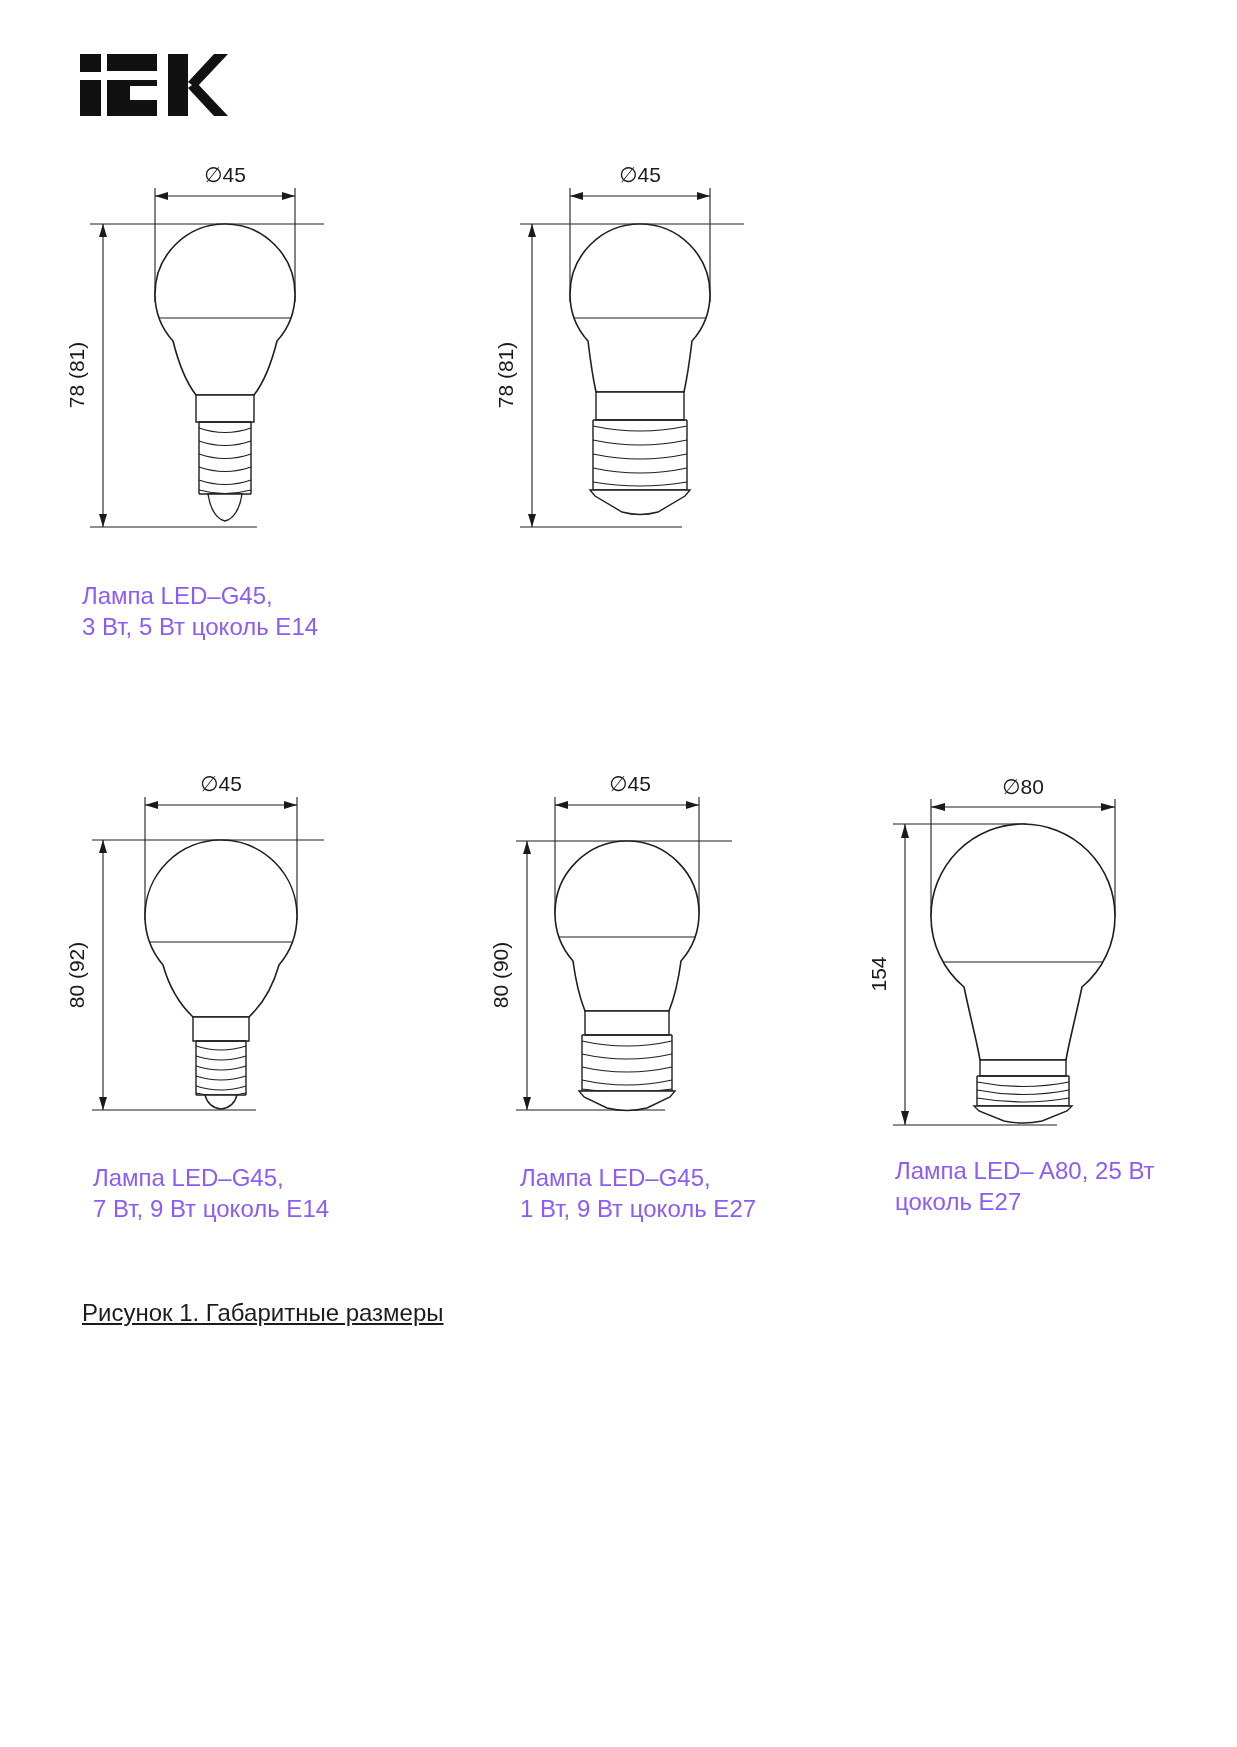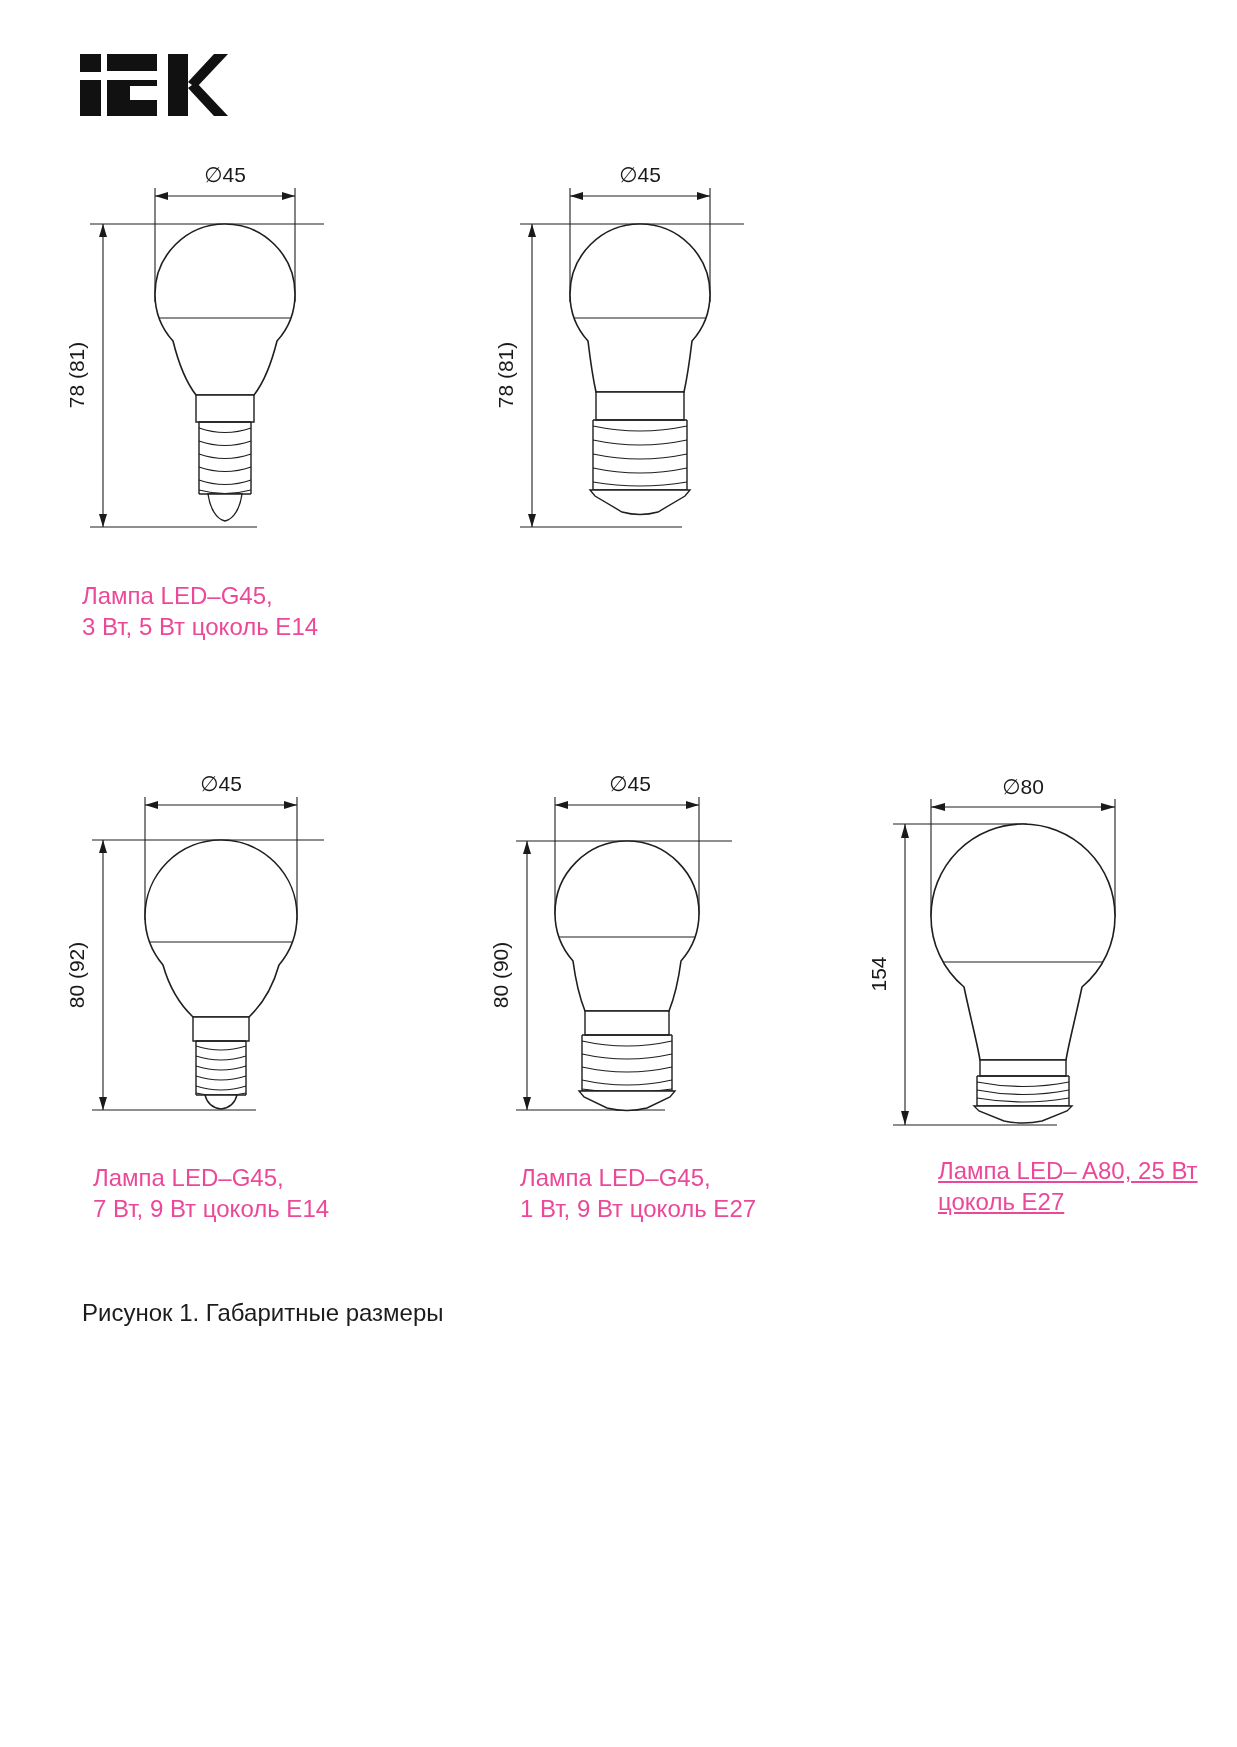--- a/index.html
+++ b/index.html
@@ -25,21 +25,21 @@
   .drawing text{
     font-family:"Liberation Sans", sans-serif;
     font-size:21px;
     fill:#1a1a1a;
     stroke:none;
   }
   .caption{
     position:absolute;
     font-size:24px;
     line-height:31px;
-    color:#ec4899;
+    color:#8b5cf6;
     white-space:nowrap;
   }
   .figure-caption{
     position:absolute;
     font-size:24px;
     line-height:30px;
     color:#1c1c1c;
     white-space:nowrap;
   }
 </style>
@@ -217,20 +217,20 @@
   <div class="caption" style="left:93px;top:1162px;">
     <div>Лампа LED–G45,</div>
     <div>7 Вт, 9 Вт цоколь E14</div>
   </div>
 
   <div class="caption" style="left:520px;top:1162px;">
     <div>Лампа LED–G45,</div>
     <div>1 Вт, 9 Вт цоколь E27</div>
   </div>
 
-  <div class="caption" style="left:938px;top:1155px;text-decoration:underline;">
+  <div class="caption" style="left:895px;top:1155px;">
     <div>Лампа LED– A80, 25 Вт</div>
     <div>цоколь E27</div>
   </div>
 
-  <div class="figure-caption" style="left:82px;top:1298px;">Рисунок 1. Габаритные размеры</div>
+  <div class="figure-caption" style="left:82px;top:1298px;text-decoration:underline;">Рисунок 1. Габаритные размеры</div>
 
 </div>
 
 </body></html>

